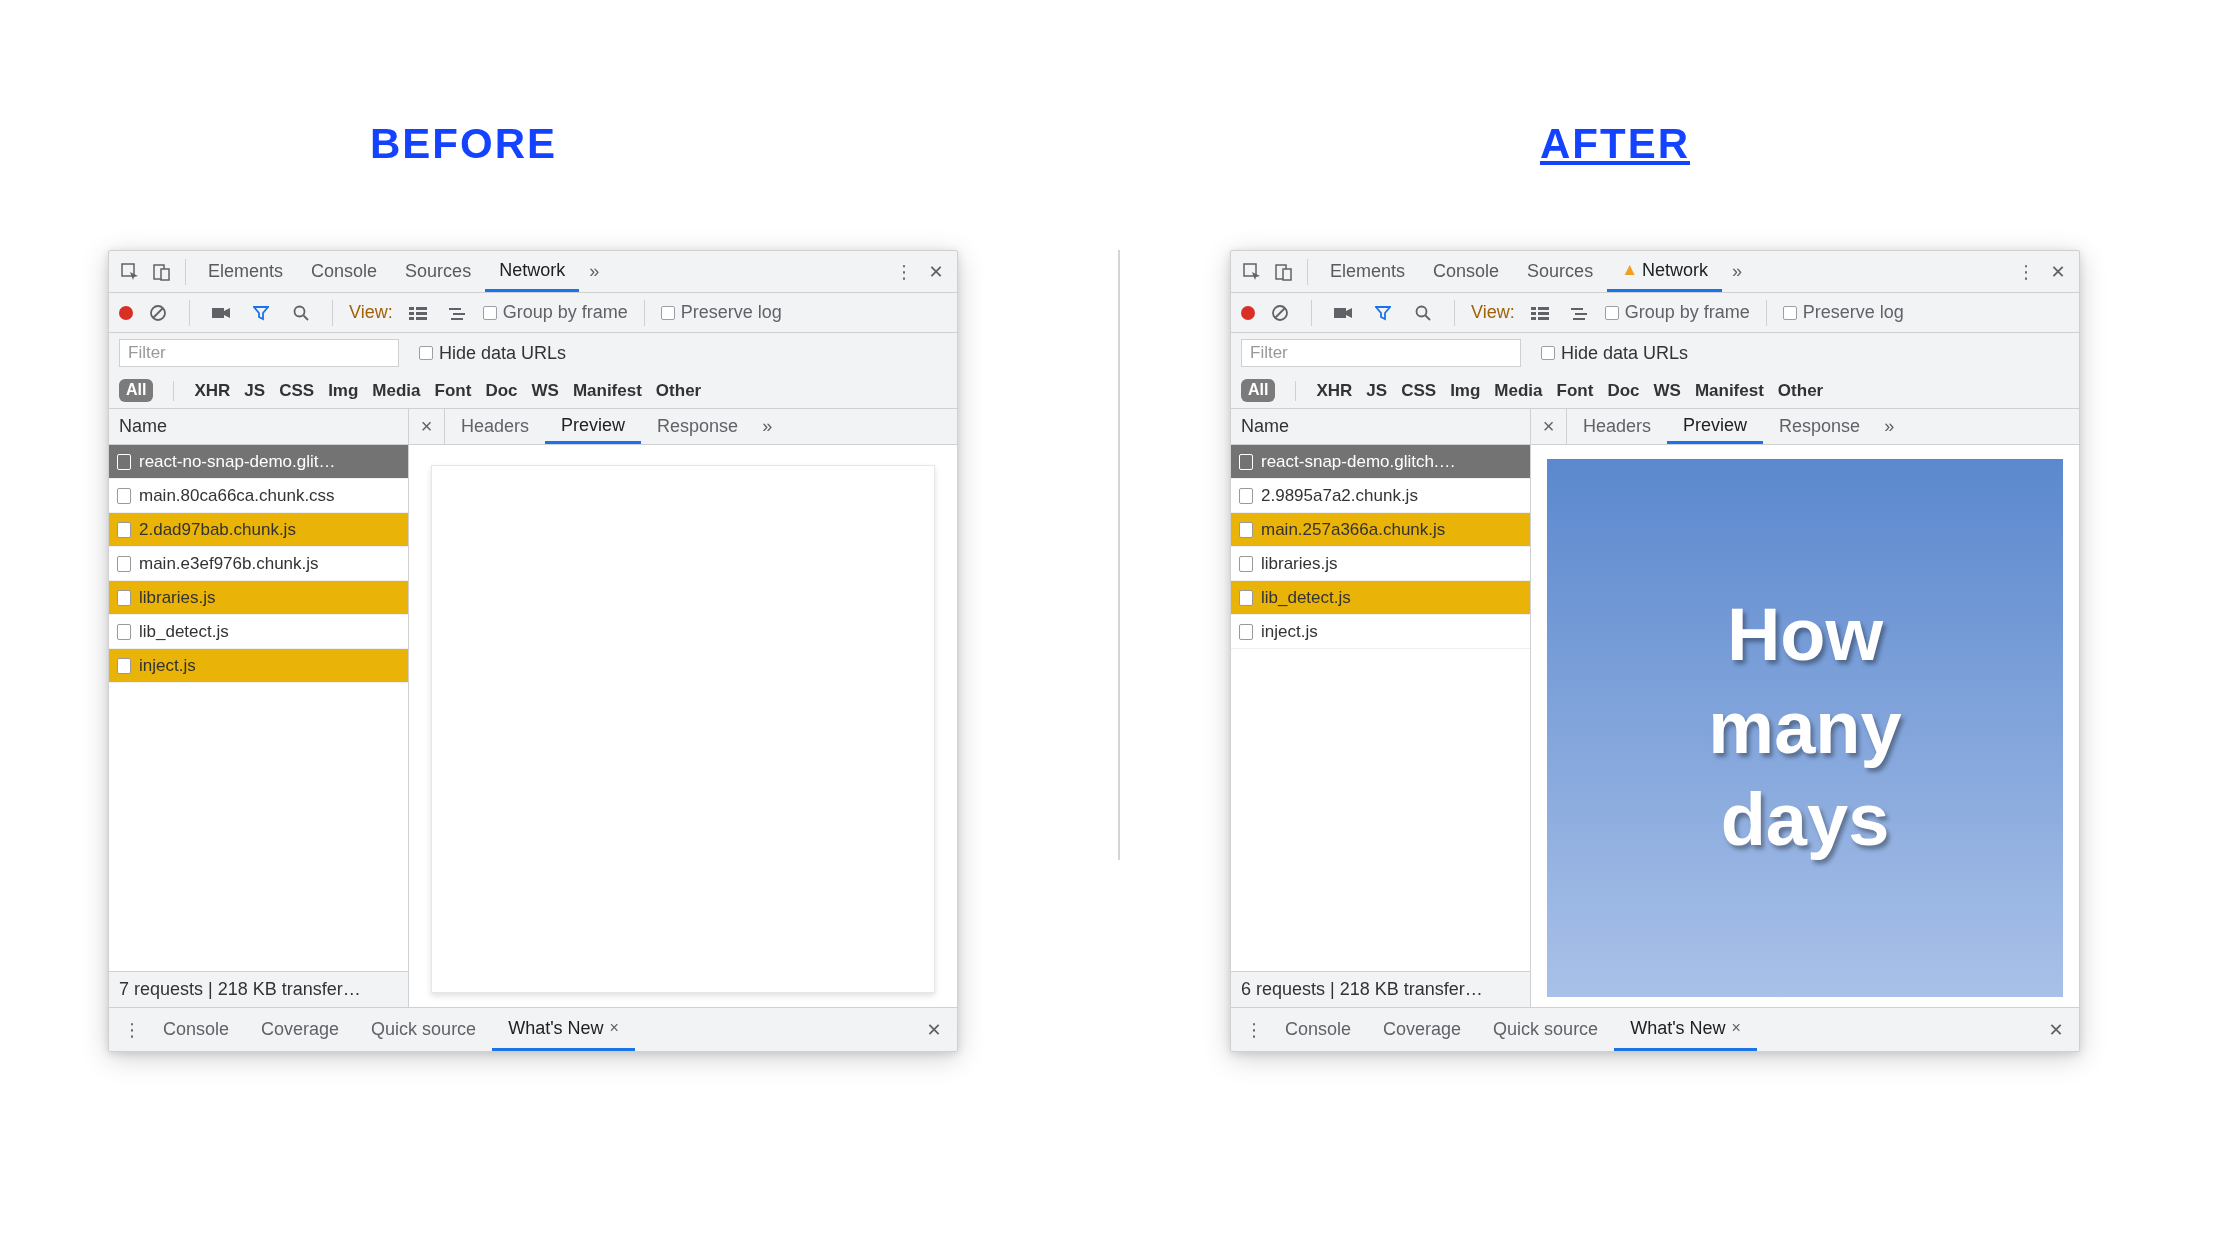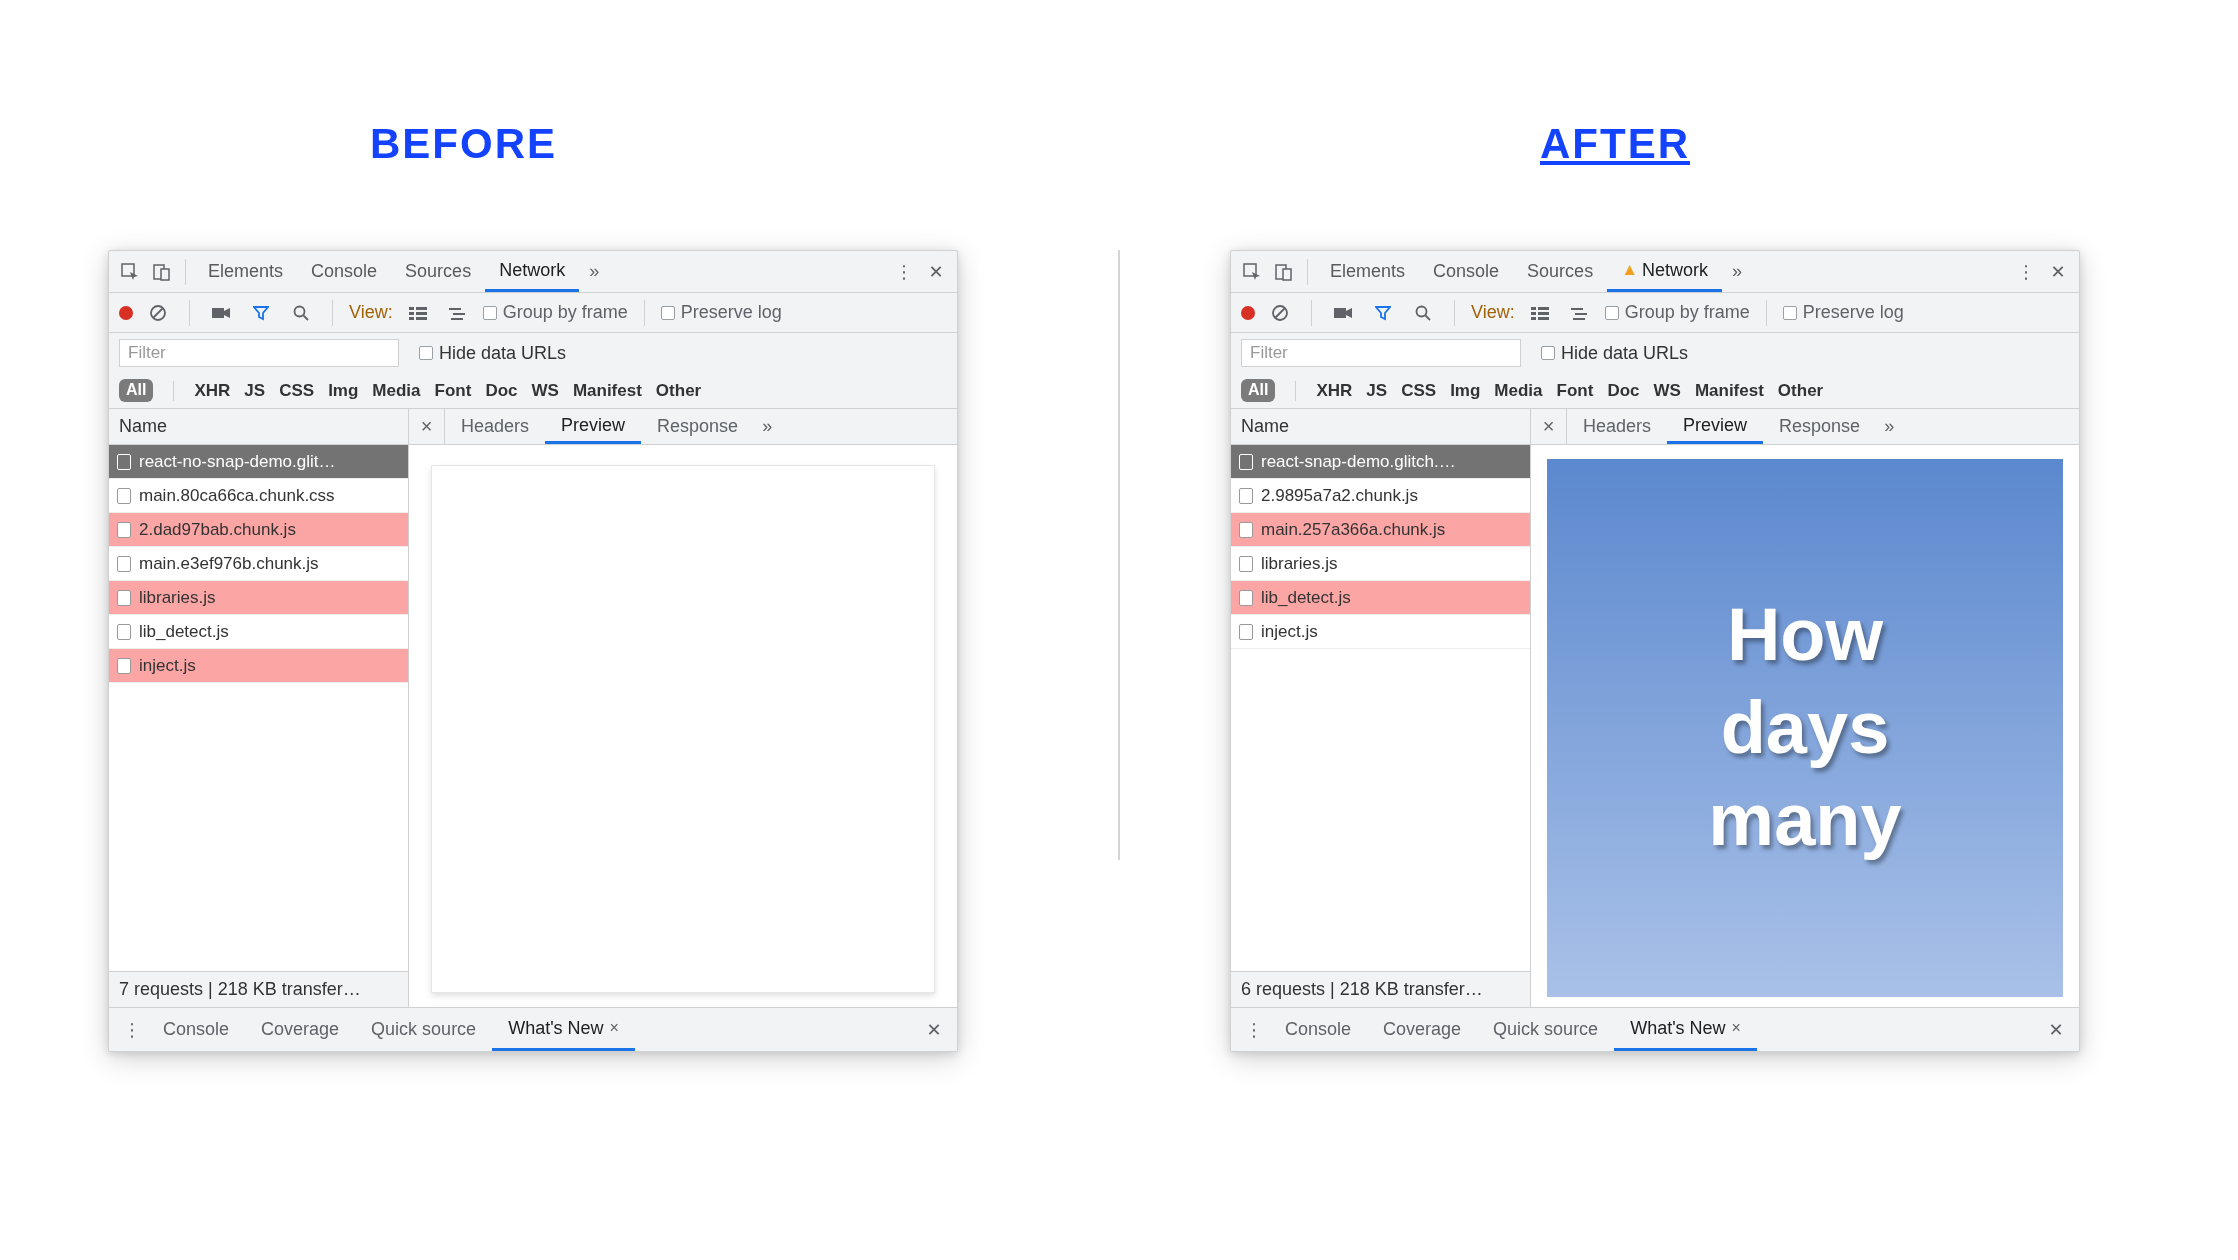--- a/index.html
+++ b/index.html
@@ -49,21 +49,21 @@
   .col-left { width:300px; display:flex; flex-direction:column; border-right:1px solid #d0d0d0; background:#fff; }
   .col-right { flex:1; display:flex; flex-direction:column; background:#fff; }
   .col-head { height:36px; border-bottom:1px solid #d0d0d0; background:#f1f3f4; display:flex; align-items:center; padding:0 10px; color:#333; }
   .col-head-r { gap:0; padding:0; }
   .r-close { width:36px; display:flex; align-items:center; justify-content:center; color:#5f6368; font-size:20px; border-right:1px solid #d0d0d0; height:100%; }
   .rtab { padding:0 16px; height:100%; display:flex; align-items:center; color:#5f6368; }
   .rtab.active { color:#202124; border-bottom:3px solid #1a73e8; }
   .req-list { flex:1; overflow:hidden; }
   .req-row { height:34px; display:flex; align-items:center; padding:0 8px; gap:8px; font-size:17px; border-bottom:1px solid #efefef; white-space:nowrap; overflow:hidden; text-overflow:ellipsis;}
   .req-row.sel { background:#737373; color:#fff; }
-  .req-row.stripe { background:#fca5a5; }
+  .req-row.stripe { background:#eab308; }
   .file-ic { width:14px; height:16px; border:1.5px solid #999; border-radius:2px; position:relative; flex-shrink:0; background:#fff; }
   .req-row.sel .file-ic { border-color:#fff; background:transparent; }
   .status-ft { height:36px; border-top:1px solid #d0d0d0; background:#f1f3f4; padding:0 10px; display:flex; align-items:center; color:#333; white-space:nowrap; overflow:hidden; text-overflow:ellipsis;}
   .preview-area { flex:1; padding:20px 22px 14px; display:flex; }
   .preview-frame { flex:1; background:#fff; border:1px solid #e6e6e6; box-shadow:0 3px 6px rgba(0,0,0,0.12); }
   .preview-gradient { flex:1; background:linear-gradient(180deg,#5b88ce 0%, #a9c1e8 100%); display:flex; flex-direction:column; align-items:center; justify-content:center; color:#fff; font-weight:700; font-size:74px; line-height:1.25; text-shadow:3px 4px 4px rgba(0,0,0,0.35); }
   
   .drawer { height:44px; border-top:1px solid #d0d0d0; background:#f1f3f4; display:flex; align-items:center; padding:0 8px; }
   .drawer-tab { padding:0 16px; height:100%; display:flex; align-items:center; color:#5f6368; }
   .drawer-tab.active { color:#202124; border-bottom:3px solid #1a73e8; }
@@ -394,22 +394,22 @@
       <div class="col-head col-head-r">
         <div class="r-close">×</div>
         <div class="rtab">Headers</div>
         <div class="rtab active">Preview</div>
         <div class="rtab">Response</div>
         <div class="chev">»</div>
       </div>
       <div class="preview-area" style="padding:14px 16px 10px;">
         <div class="preview-gradient">
           <div>How</div>
+          <div>many</div>
           <div>days</div>
-          <div>many</div>
         </div>
       </div>
     </div>
   </div>
 
   <div class="drawer">
     <div class="icon-btn">⋮</div>
     <div class="drawer-tab">Console</div>
     <div class="drawer-tab">Coverage</div>
     <div class="drawer-tab">Quick source</div>

